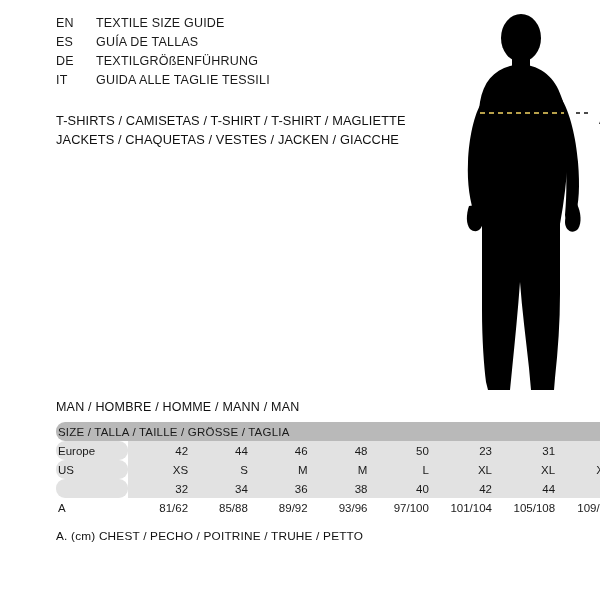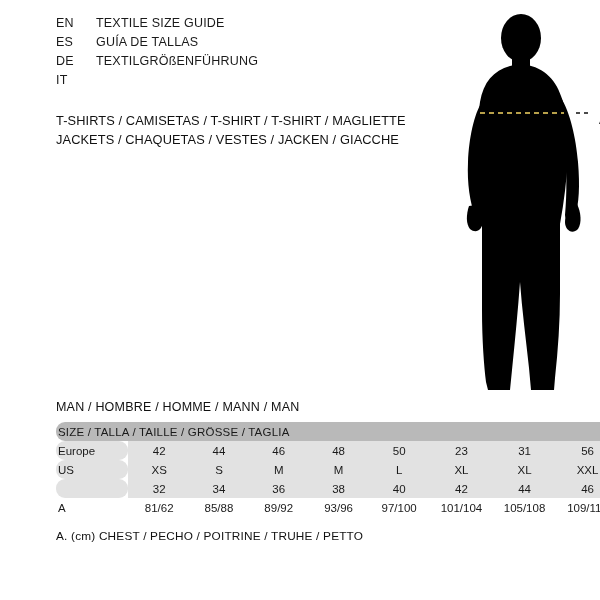--- a/index.html
+++ b/index.html
@@ -114,21 +114,21 @@
   .row-plain td {
     background: #ffffff;
   }
   .cell-label {
     width: 82px;
     padding-left: 2px !important;
     border-radius: 9px;
   }
   .cell-val {
     width: 68px;
-    text-align: center;
+    text-align: right;
     padding-left: 2px !important;
   }
   .foot-note {
     margin-top: 12px;
     font-size: 11.8px;
     letter-spacing: 0.2px;
     color: #111;
   }
 </style>
 </head>
@@ -144,20 +144,21 @@
     <div class="lang-row">
       <span class="lang-code">ES</span>
       <span class="lang-text">GUÍA DE TALLAS</span>
     </div>
     <div class="lang-row">
       <span class="lang-code">DE</span>
       <span class="lang-text">TEXTILGRÖßENFÜHRUNG</span>
     </div>
     <div class="lang-row">
       <span class="lang-code">IT</span>
+      <span class="lang-text">GUIDA ALLE TAGLIE TESSILI</span>
     </div>
   </div>
 
   <div class="cat-block">
     <div class="cat-line">T-SHIRTS / CAMISETAS / T-SHIRT / T-SHIRT / MAGLIETTE</div>
     <div class="cat-line">JACKETS / CHAQUETAS / VESTES / JACKEN / GIACCHE</div>
   </div>
 
   <div class="figure-wrap">
     <svg width="200" height="390" viewBox="0 0 200 390">

